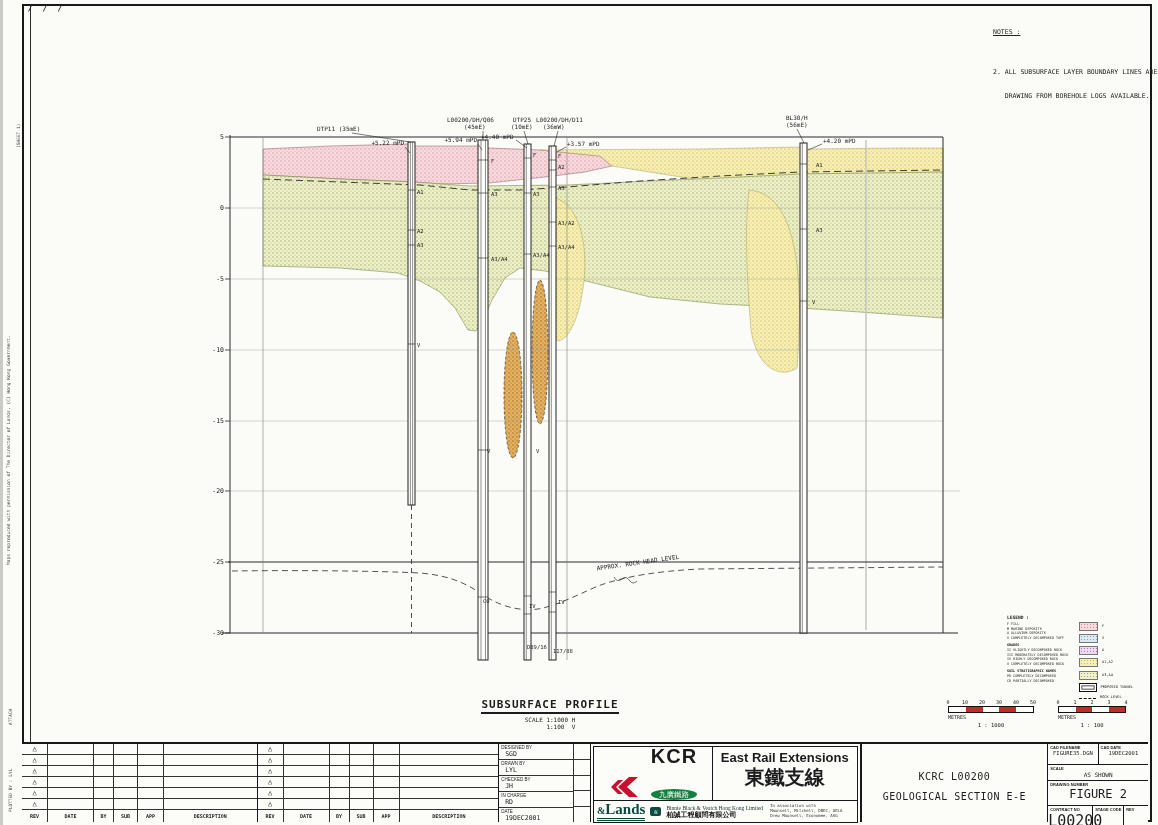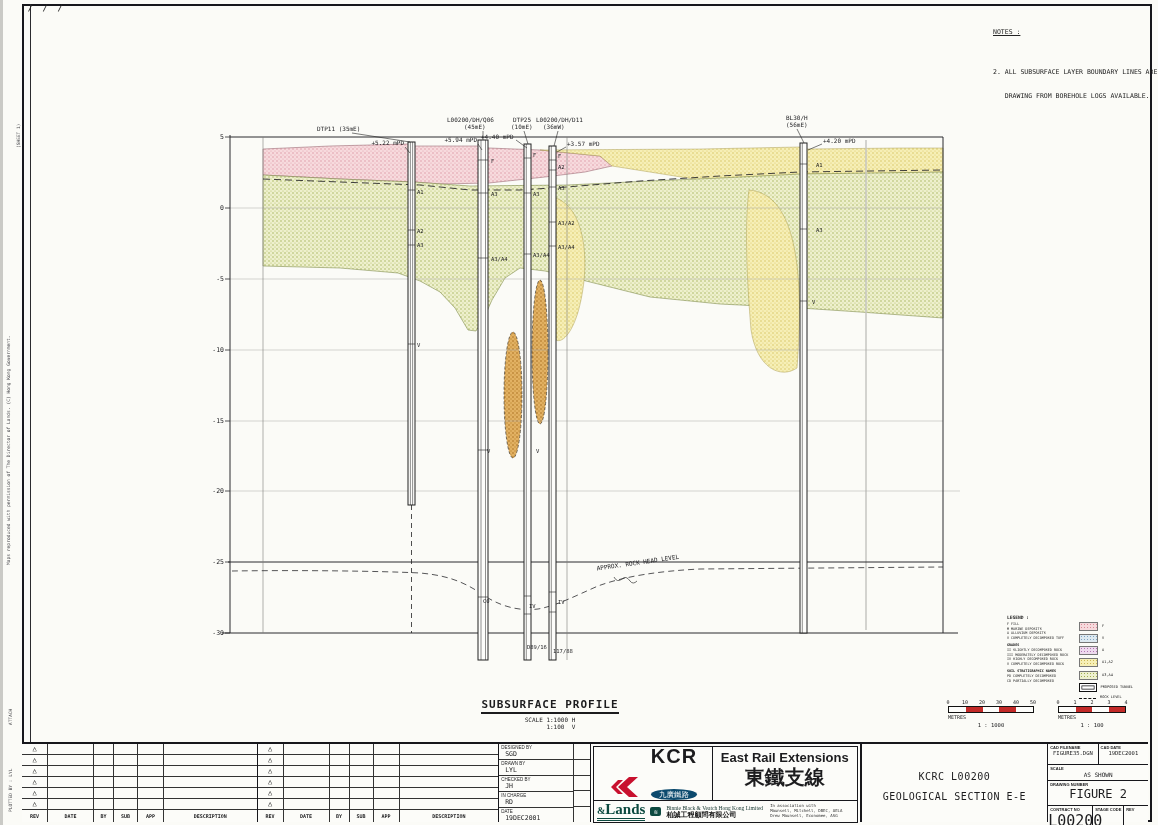--- a/index.html
+++ b/index.html
@@ -63,21 +63,21 @@
   .cr-row:last-child{border-bottom:none;}
   .cr-label{font-size:4.5px;font-family:"Liberation Sans",sans-serif;}
   .cr-value{font-size:6.5px;margin-left:4px;}
   .cr-side{width:16px;border-left:0.8px solid #333;display:flex;flex-direction:column;}
   .cr-side div{flex:1;border-bottom:0.8px solid #333;}
   .cr-side div:last-child{border-bottom:none;}
   .kcrblk{width:270px;display:flex;flex-direction:column;}
   .kcr-top{flex:0 0 44px;display:flex;border:1.5px solid #17171c;margin:2px 2px 0 2px;}
   .kcr-logo{width:118px;display:flex;align-items:flex-end;justify-content:center;gap:8px;border-right:1.5px solid #17171c;}
   .kcr-word{font-family:"Liberation Sans",sans-serif;font-weight:bold;font-size:20px;letter-spacing:1px;line-height:18px;text-align:center;}
-  .kcr-oval{background:#0c4a6e;color:#fff;border-radius:50%;font-size:7.5px;padding:1px 5px;text-align:center;line-height:9px;margin-top:24px;}
+  .kcr-oval{background:#15803d;color:#fff;border-radius:50%;font-size:7.5px;padding:1px 5px;text-align:center;line-height:9px;margin-top:24px;}
   .ere{flex:1;text-align:center;font-family:"Liberation Sans",sans-serif;}
   .ere .en{font-size:13px;font-weight:bold;line-height:22px;}
   .ere .zh{font-size:20px;font-weight:bold;line-height:16px;}
   .kcr-bot{flex:1;display:flex;align-items:center;border:1.5px solid #17171c;border-top:none;margin:0 2px 2px 2px;padding:1px 3px;gap:5px;}
   .binnie{font-family:"Liberation Serif",serif;font-weight:bold;font-size:15px;color:#0d4a40;
           border-bottom:3px double #0d4a40;line-height:15px;white-space:nowrap;}
   .binnie .amp{font-size:10px;}
   .bv-sq{width:11px;height:9px;background:#0d4a40;border-radius:2px;color:#fff;font-size:6px;text-align:center;line-height:9px;}
   .bv-lines{font-size:5.5px;line-height:6.5px;font-family:"Liberation Serif",serif;color:#12332c;white-space:nowrap;}
   .bv-zh{font-size:7px;font-weight:bold;color:#111;}

